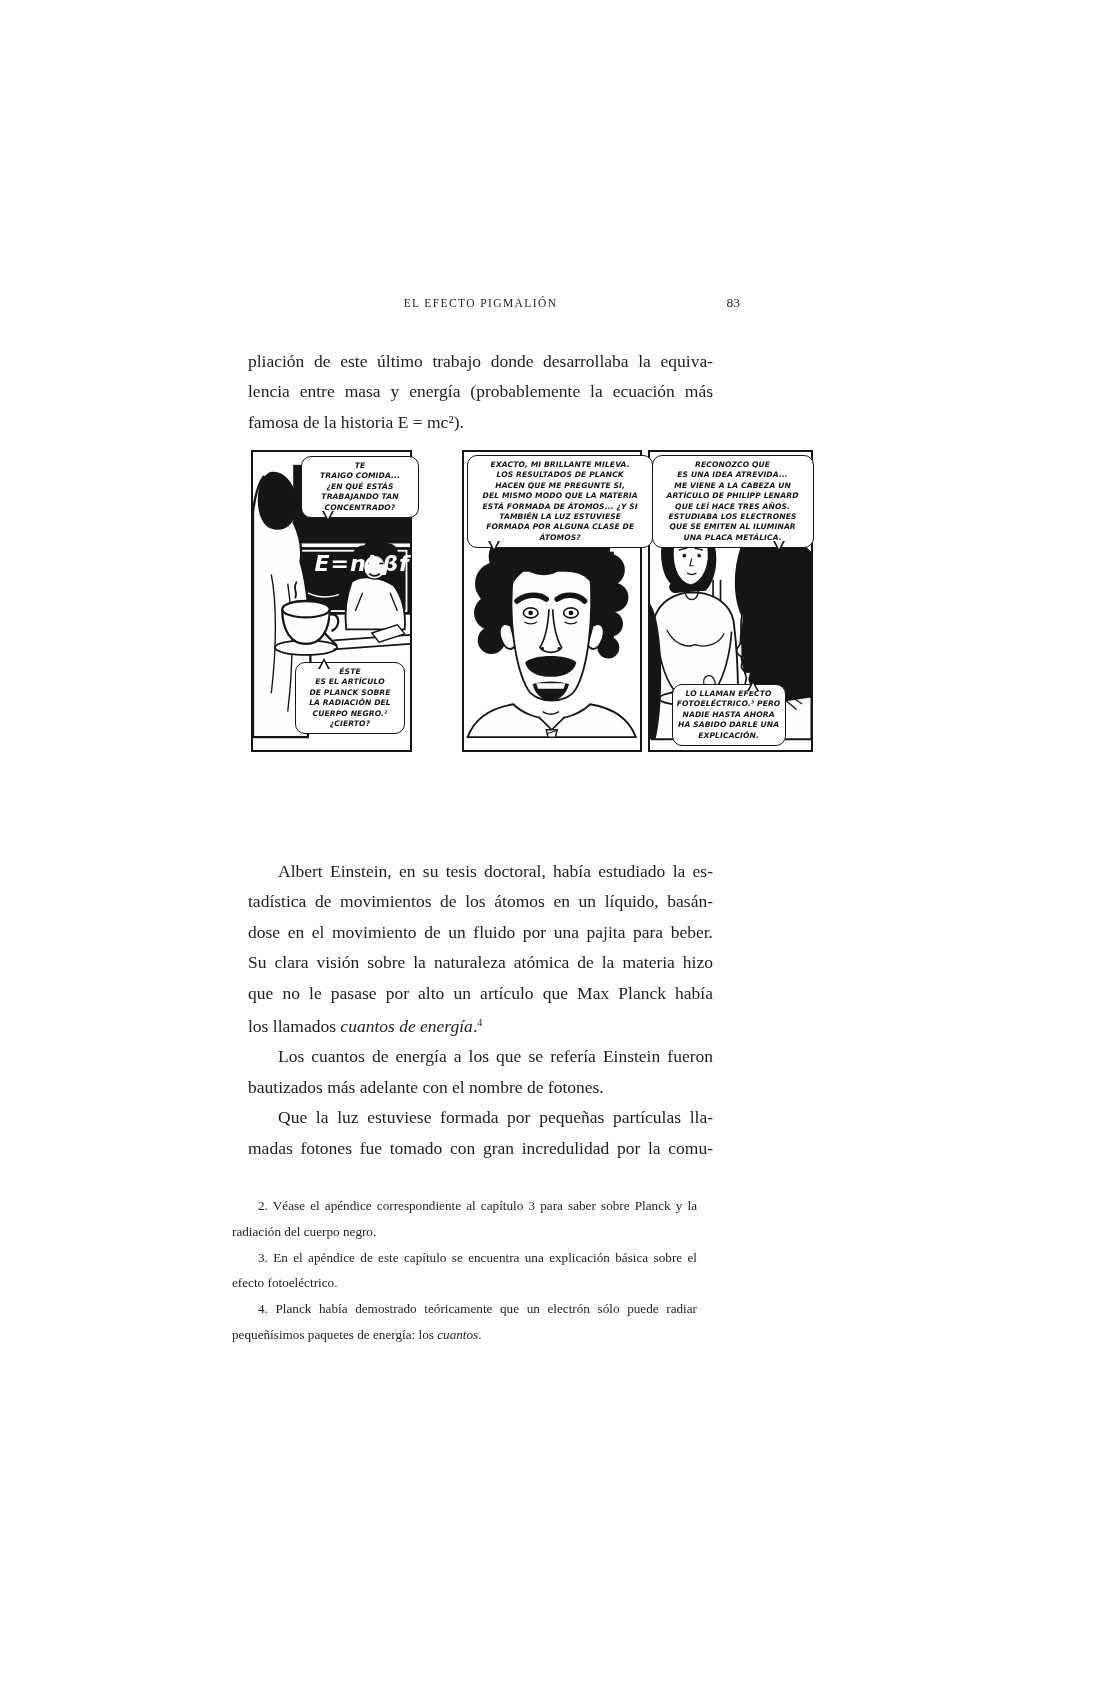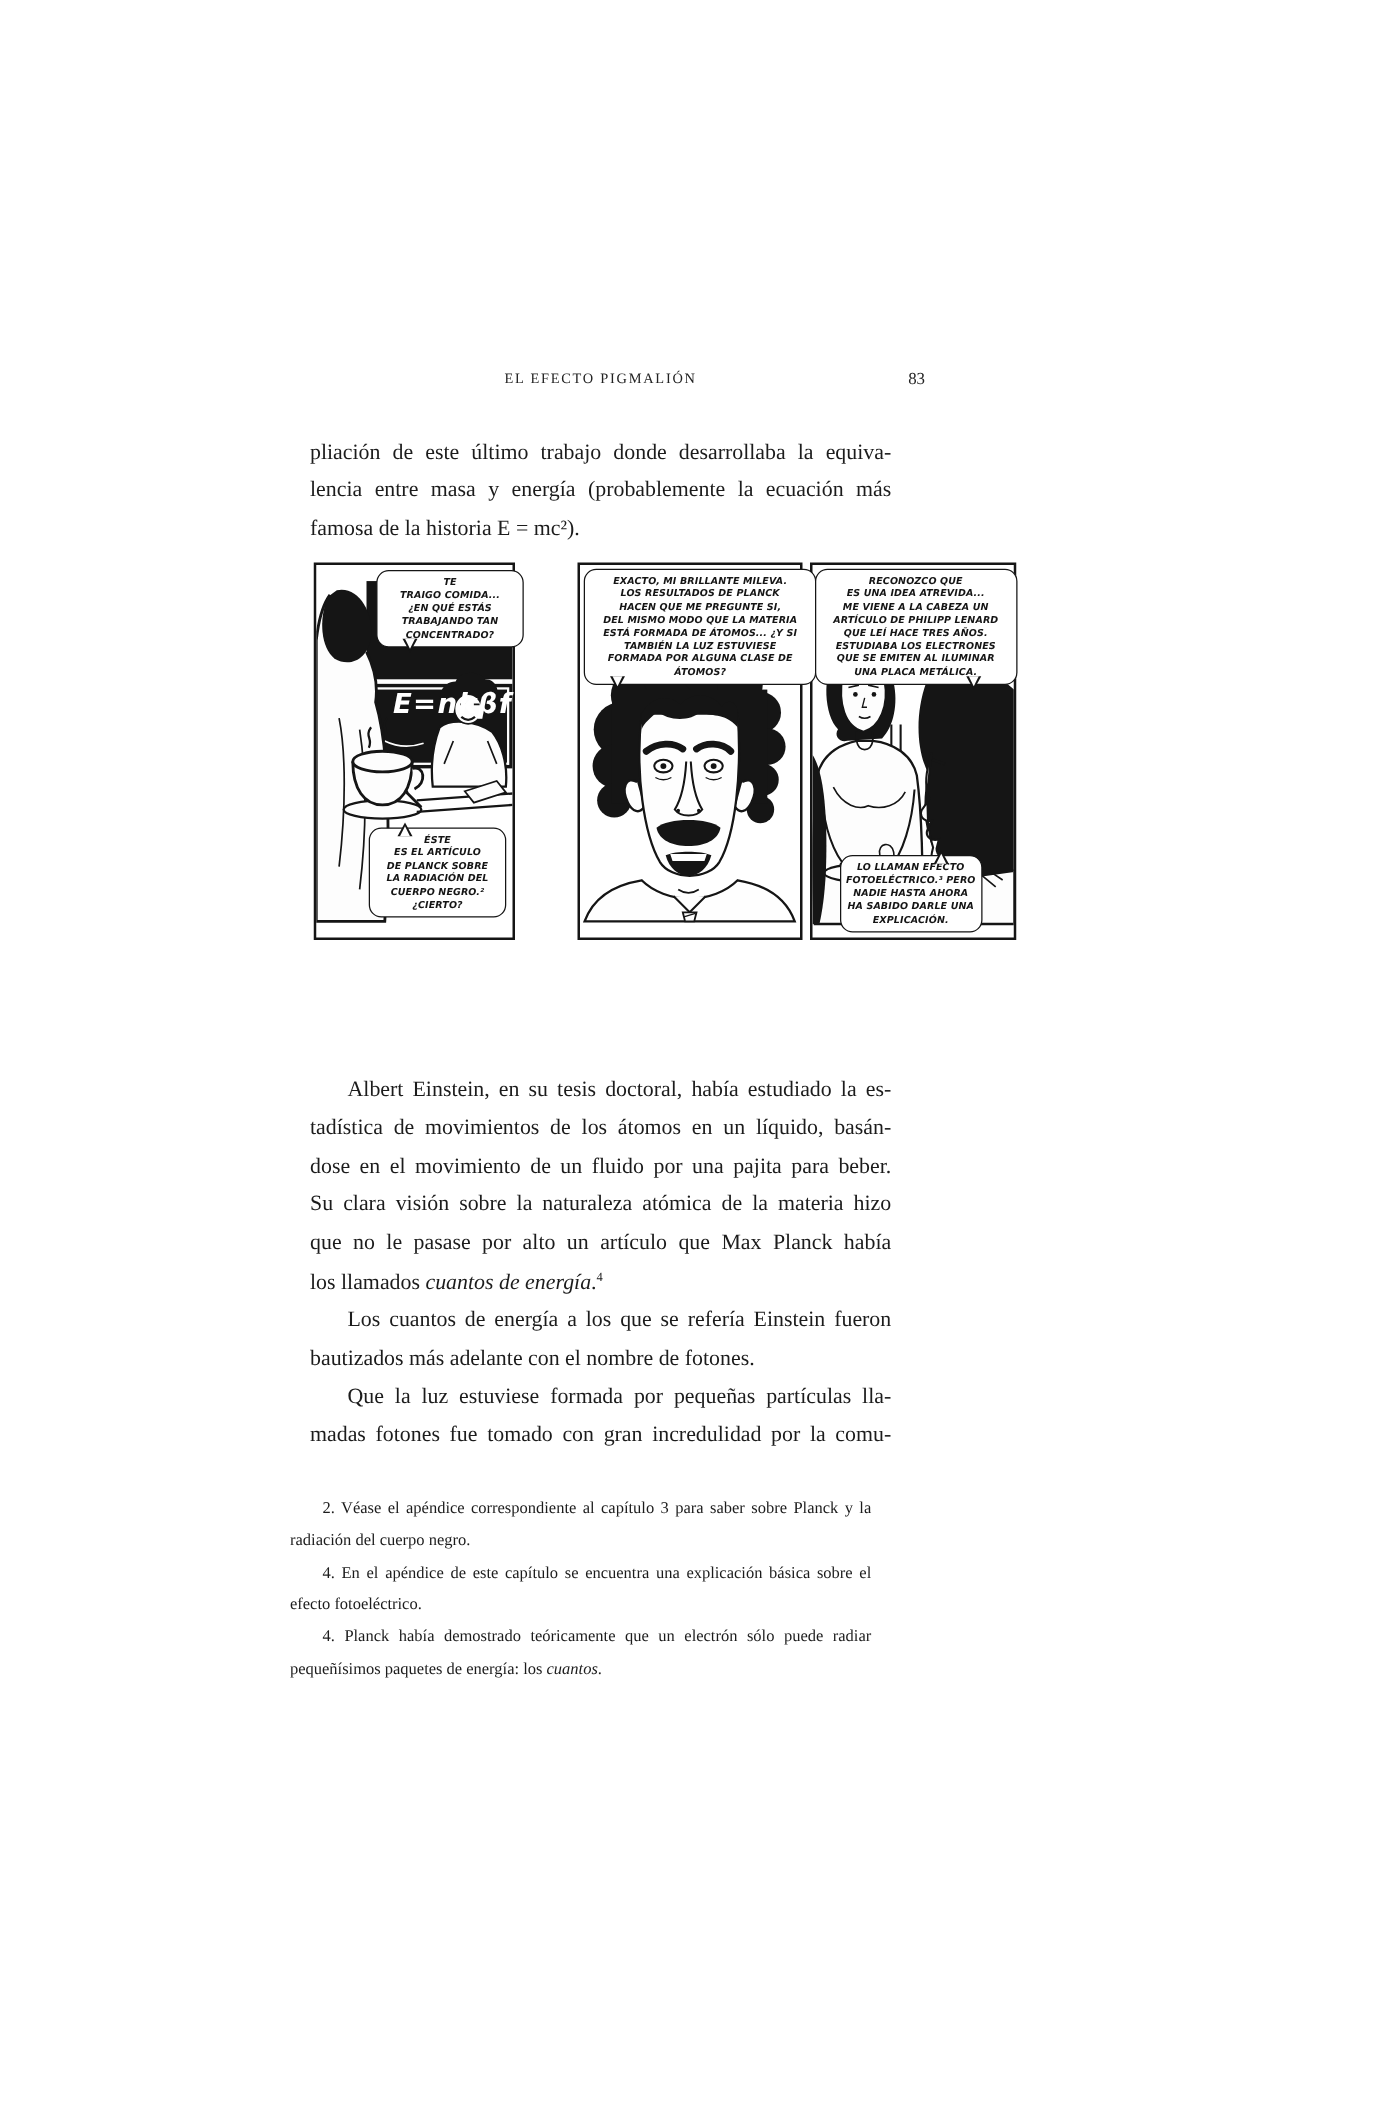--- a/index.html
+++ b/index.html
@@ -232,17 +232,17 @@
   <div class="bl"><span>los llamados </span><span class="it">cuantos de energía</span><span>.</span><span class="supd">4</span></div>
   <div class="bl j ind">Los cuantos de energía a los que se refería Einstein fueron</div>
   <div class="bl">bautizados más adelante con el nombre de fotones.</div>
   <div class="bl j ind">Que la luz estuviese formada por pequeñas partículas lla-</div>
   <div class="bl j">madas fotones fue tomado con gran incredulidad por la comu-</div>
 </div>
 
 <div class="footnotes">
   <div class="bl j find">2. Véase el apéndice correspondiente al capítulo 3 para saber sobre Planck y la</div>
   <div class="bl">radiación del cuerpo negro.</div>
-  <div class="bl j find">4. En el apéndice de este capítulo se encuentra una explicación básica sobre el</div>
+  <div class="bl j find">3. En el apéndice de este capítulo se encuentra una explicación básica sobre el</div>
   <div class="bl">efecto fotoeléctrico.</div>
   <div class="bl j find">4. Planck había demostrado teóricamente que un electrón sólo puede radiar</div>
   <div class="bl"><span>pequeñísimos paquetes de energía: los </span><span class="it">cuantos</span><span>.</span></div>
 </div>
 
 </body></html>

